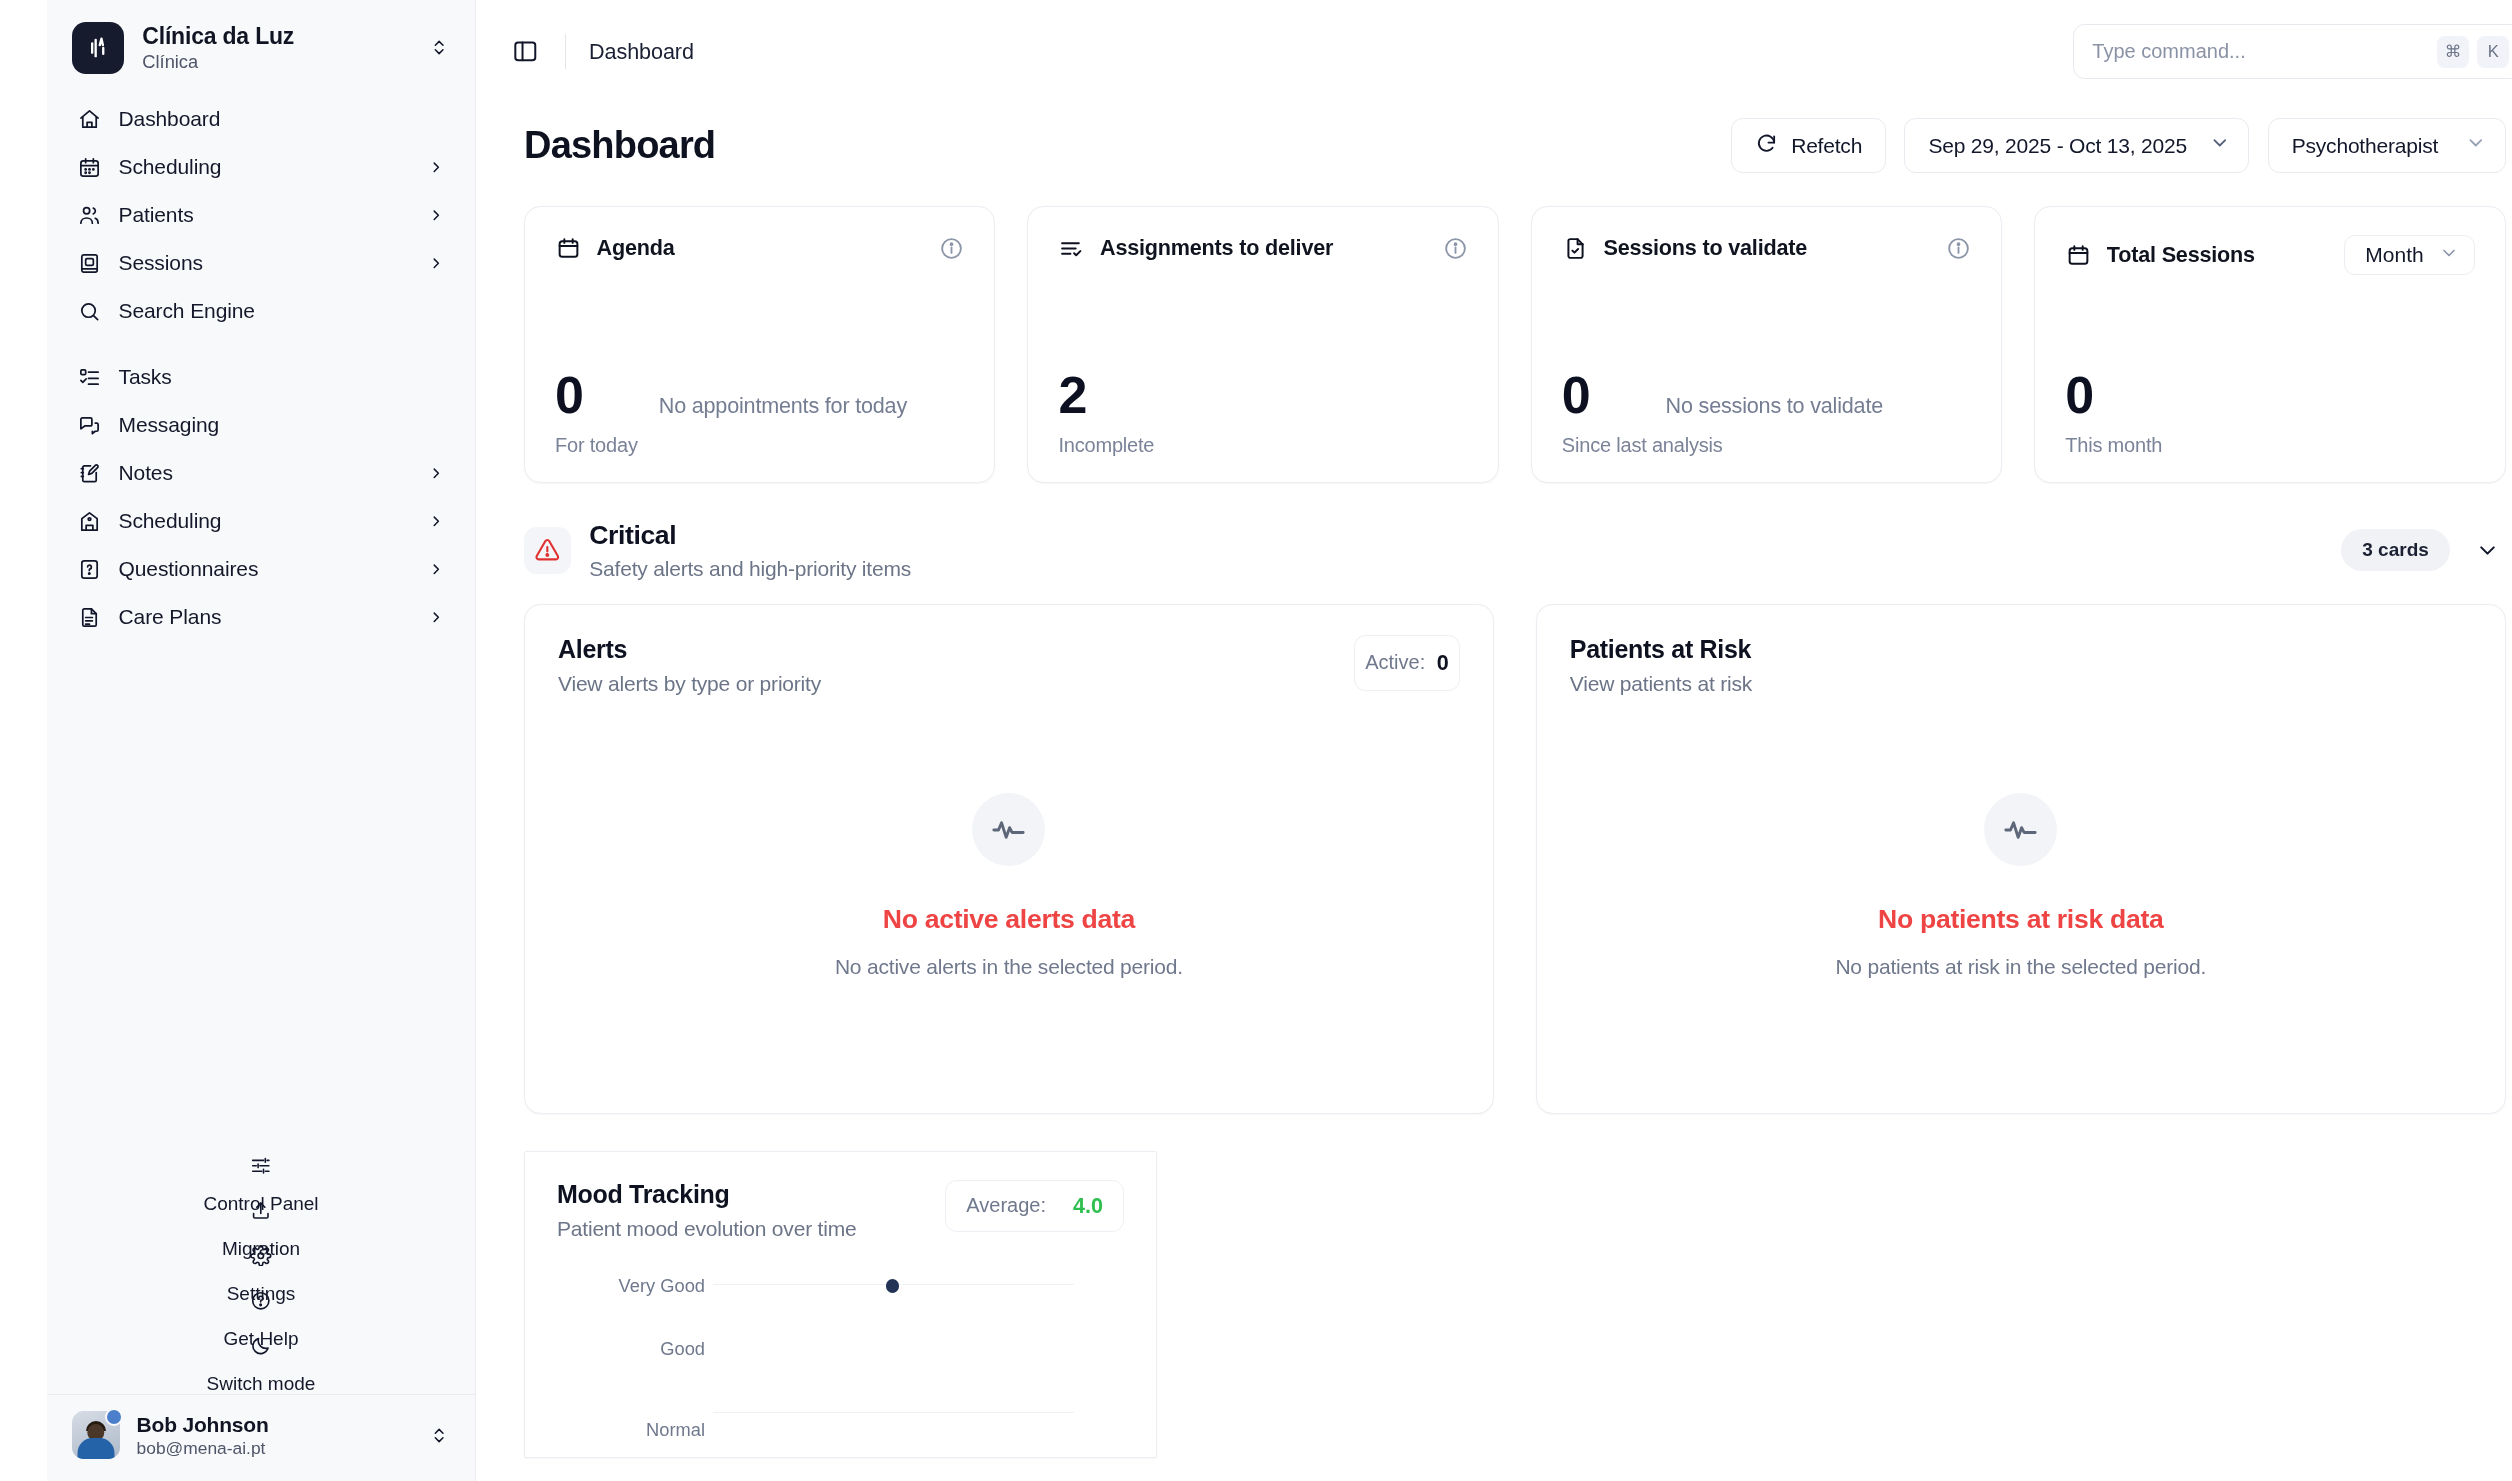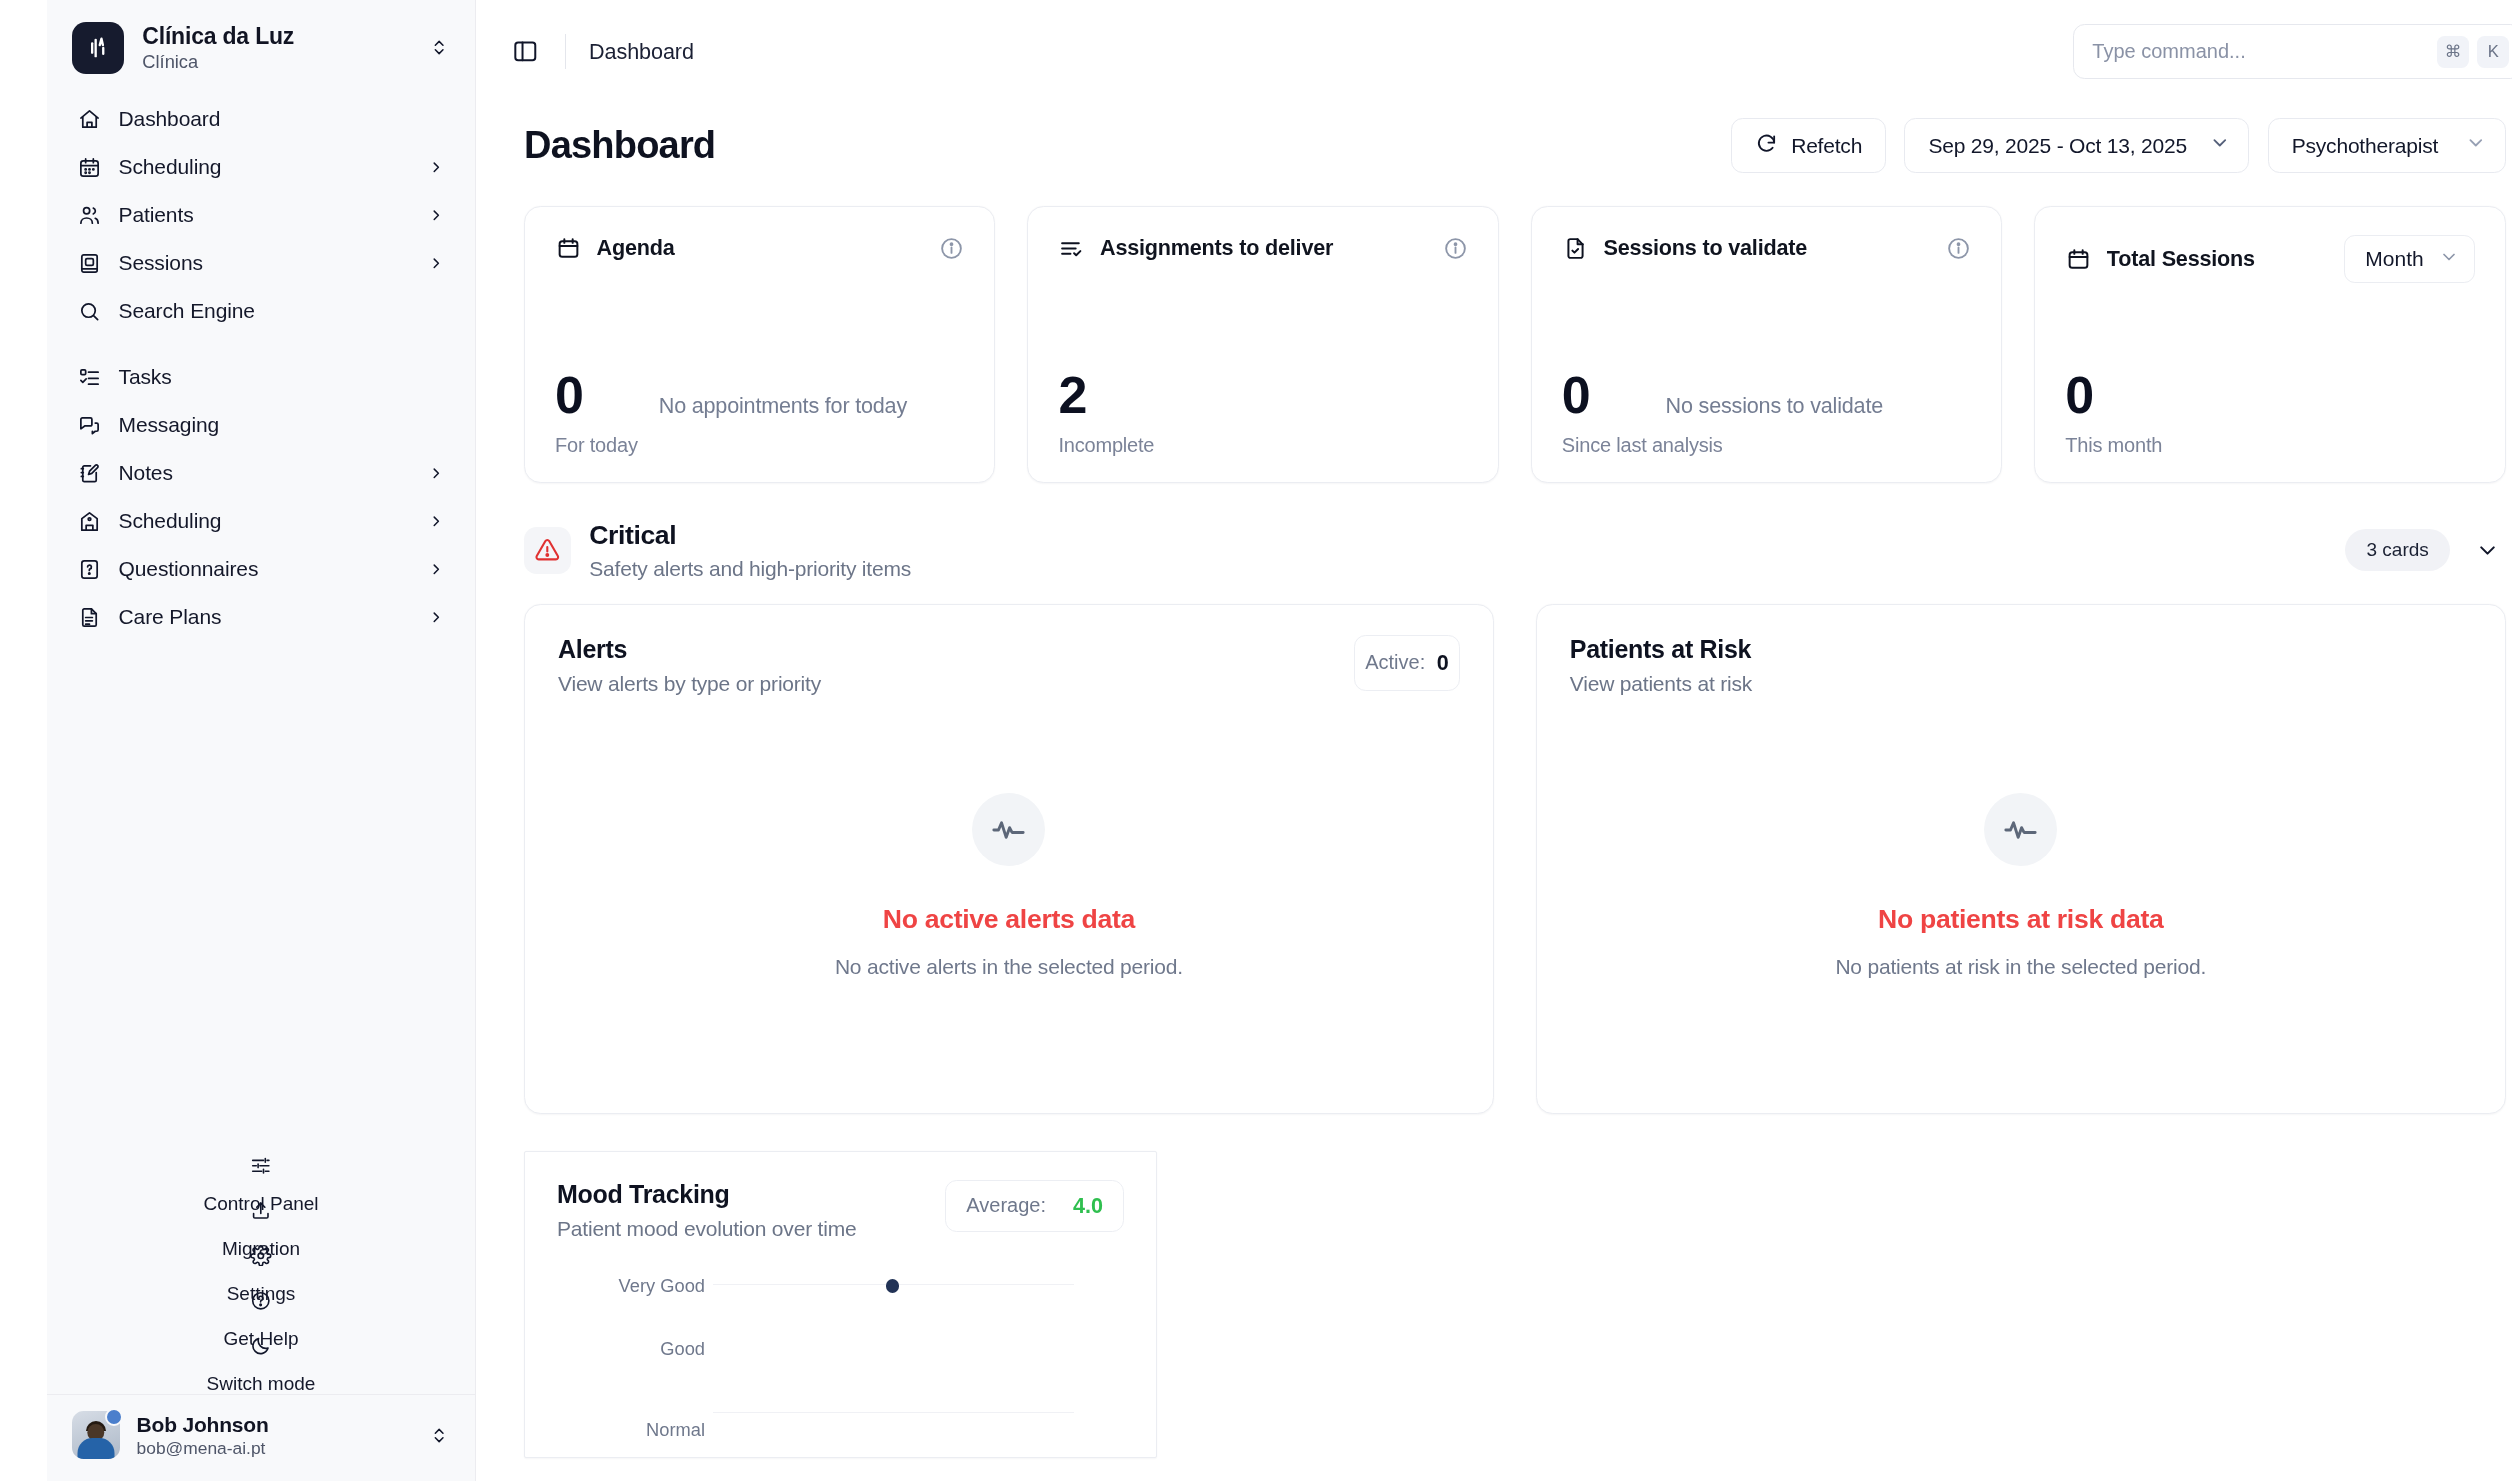--- a/index.html
+++ b/index.html
@@ -159,38 +159,38 @@
   .kpi-ico { width: 26.6px; height: 26.6px; flex:0 0 26.6px; display:flex;align-items:center;justify-content:center; margin-right: 15px; }
   .kpi-title { font-size: 21.6px; font-weight: 700; color: #10141f; letter-spacing:-0.2px; }
   .kpi-top-spacer { flex:1 1 auto; }
   .info-ico { width: 25px; height:25px; flex:0 0 25px; cursor:pointer; }
   .kpi-body { margin-top: auto; }
   .kpi-valrow { display: flex; align-items: baseline; gap: 0; }
   .kpi-value { font-size: 52px; font-weight: 700; color: #0c1020; line-height: 1; letter-spacing:-1.2px; }
   .kpi-hint { font-size: 21.6px; color: #6b7governor; color:#747d92; margin-left: 76px; letter-spacing:-0.2px; }
   .kpi-sub { font-size: 20px; color: #7b8398; margin-top: 13.3px; letter-spacing:-0.2px; }
   .mini-select {
-    height: 48px; border:0.8px solid #ebedf2; border-radius: 10.8px; background:#fff;
+    height: 40px; border:0.8px solid #ebedf2; border-radius: 10.8px; background:#fff;
     display:flex; align-items:center; gap:15px; padding: 0 15px 0 20px; cursor:pointer;
     font-size: 21px; color:#12172a;
   }
 
   
   .section-head { display:flex; align-items:center; padding: 37px 8.3px 0 20px; }
   .sect-ico-wrap {
     width: 47px; height: 47px; border-radius: 12.5px; background: #f4f5f8;
     display:flex; align-items:center; justify-content:center; flex:0 0 47px; margin-right: 18.3px;
   }
   .sect-title { font-size: 26.6px; font-weight: 700; color: #0e1220; letter-spacing:-0.4px; line-height: 1.2; }
   .sect-sub { font-size: 21px; color: #6c7588; margin-top: 5px; letter-spacing:-0.2px; }
   .sect-spacer { flex:1 1 auto; }
   .pill {
     height: 42px; border-radius: 21px; background: #f1f2f6;
     display:flex; align-items:center; padding: 0 21.6px;
-    font-size: 19px; font-weight: 400; color:#1b2133;
+    font-size: 19px; font-weight: 700; color:#1b2133;
   }
   .sect-chev { width: 37px; height:37px; margin-left: 18.3px; display:flex;align-items:center;justify-content:center; cursor:pointer; }
 
   
   .crit-grid { display:grid; grid-template-columns: 1fr 1fr; gap: 42px; padding: 23px 8.3px 0 20px; }
   .panel {
     background:#fff; border:0.8px solid #ebedf2; border-radius: 16.6px;
     padding: 30px 33px 37px 33px; height: 510px;
     display:flex; flex-direction: column;
     box-shadow: 0 0.8px 1.7px rgba(16,24,40,.04);

